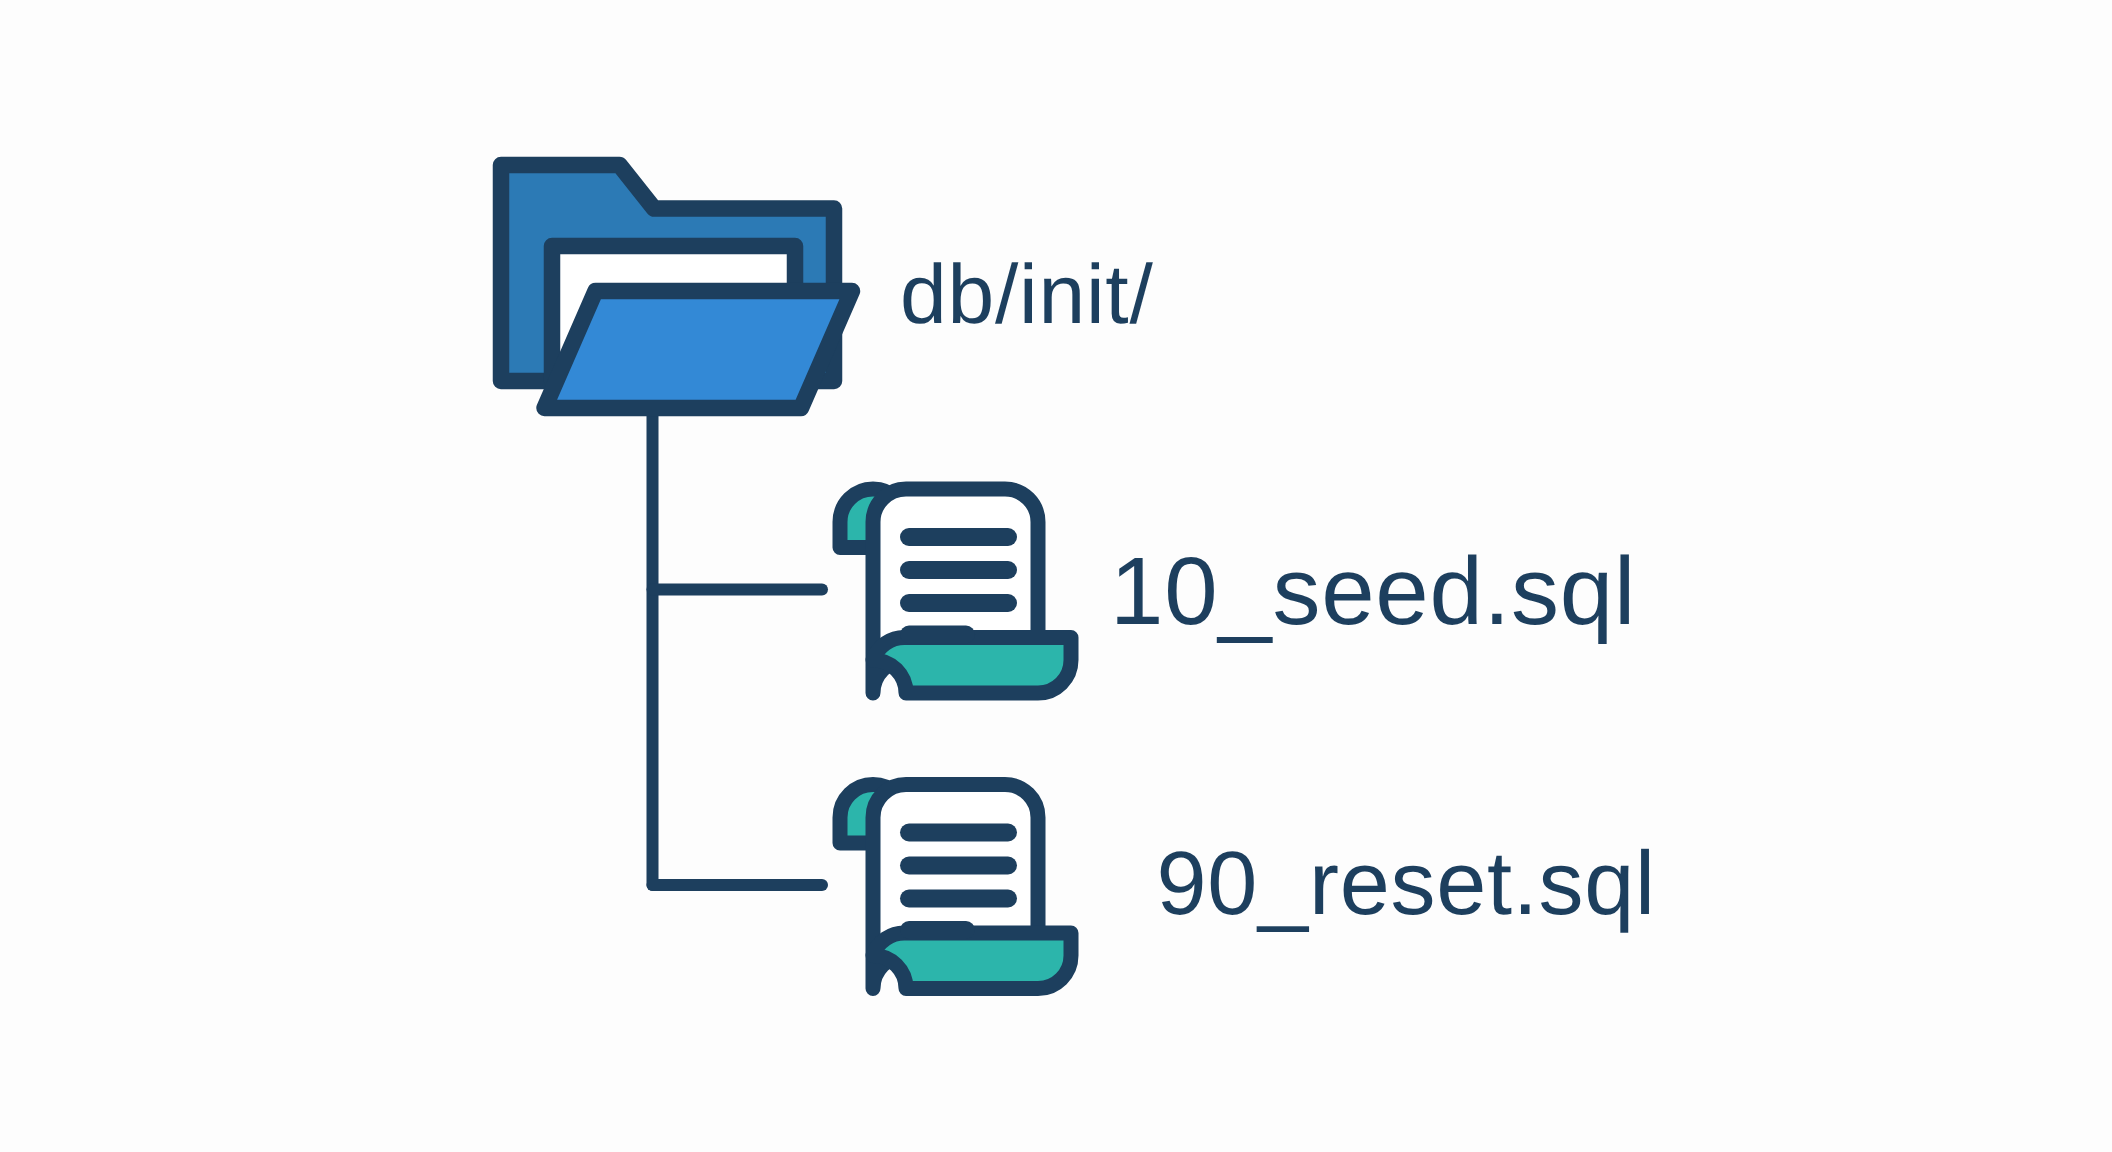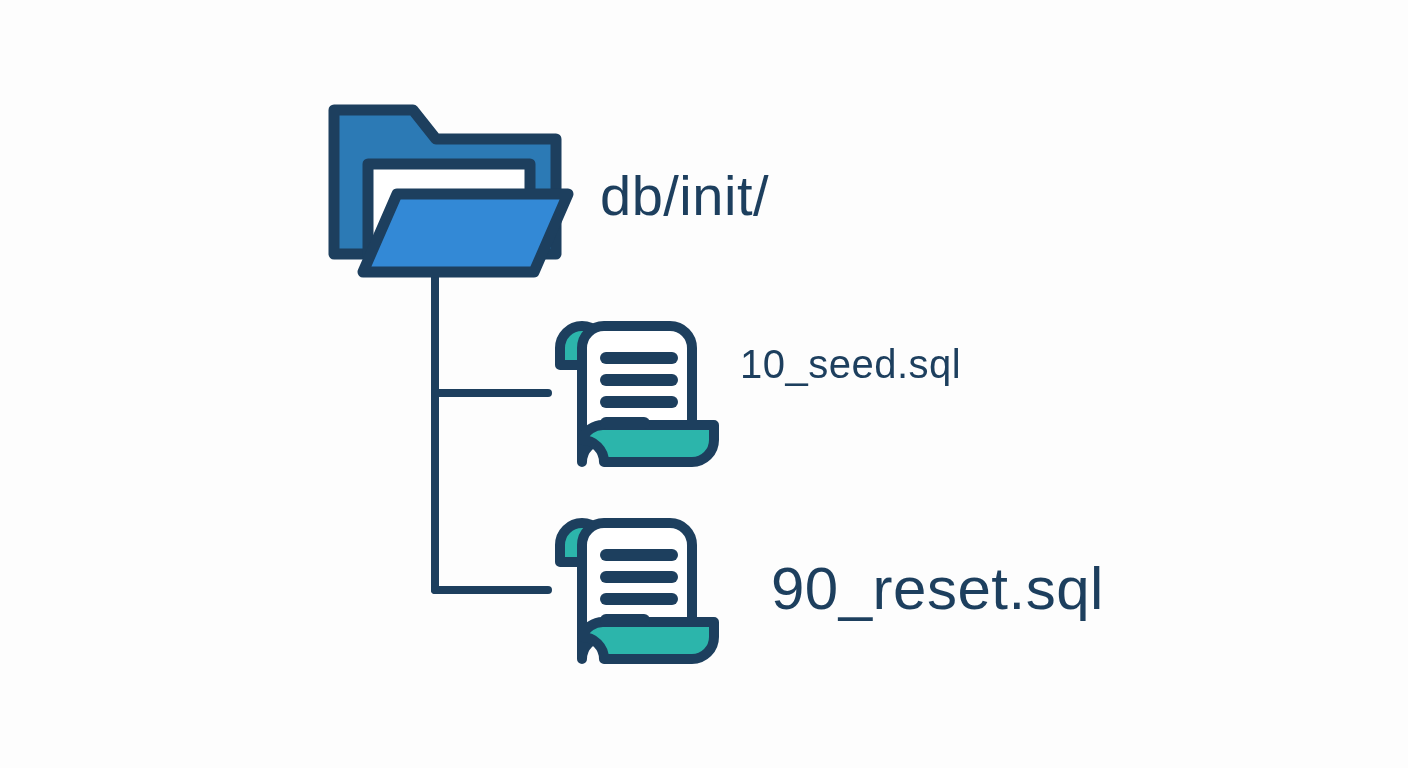--- a/index.html
+++ b/index.html
@@ -30,22 +30,22 @@
     white-space: nowrap;
     line-height: 1;
   }
   #folder-label {
     left: 600px;
     top: 168px;
     font-size: 56px;
   }
   #file-label-0 {
     left: 740px;
-    top: 344px;
-    font-size: 40px;
+    top: 362px;
+    font-size: 64px;
   }
   #file-label-1 {
     left: 740px;
     top: 559px;
     font-size: 60px;
     margin-left: 31px;
   }
   svg { display: block; }
 </style>
 </head>

